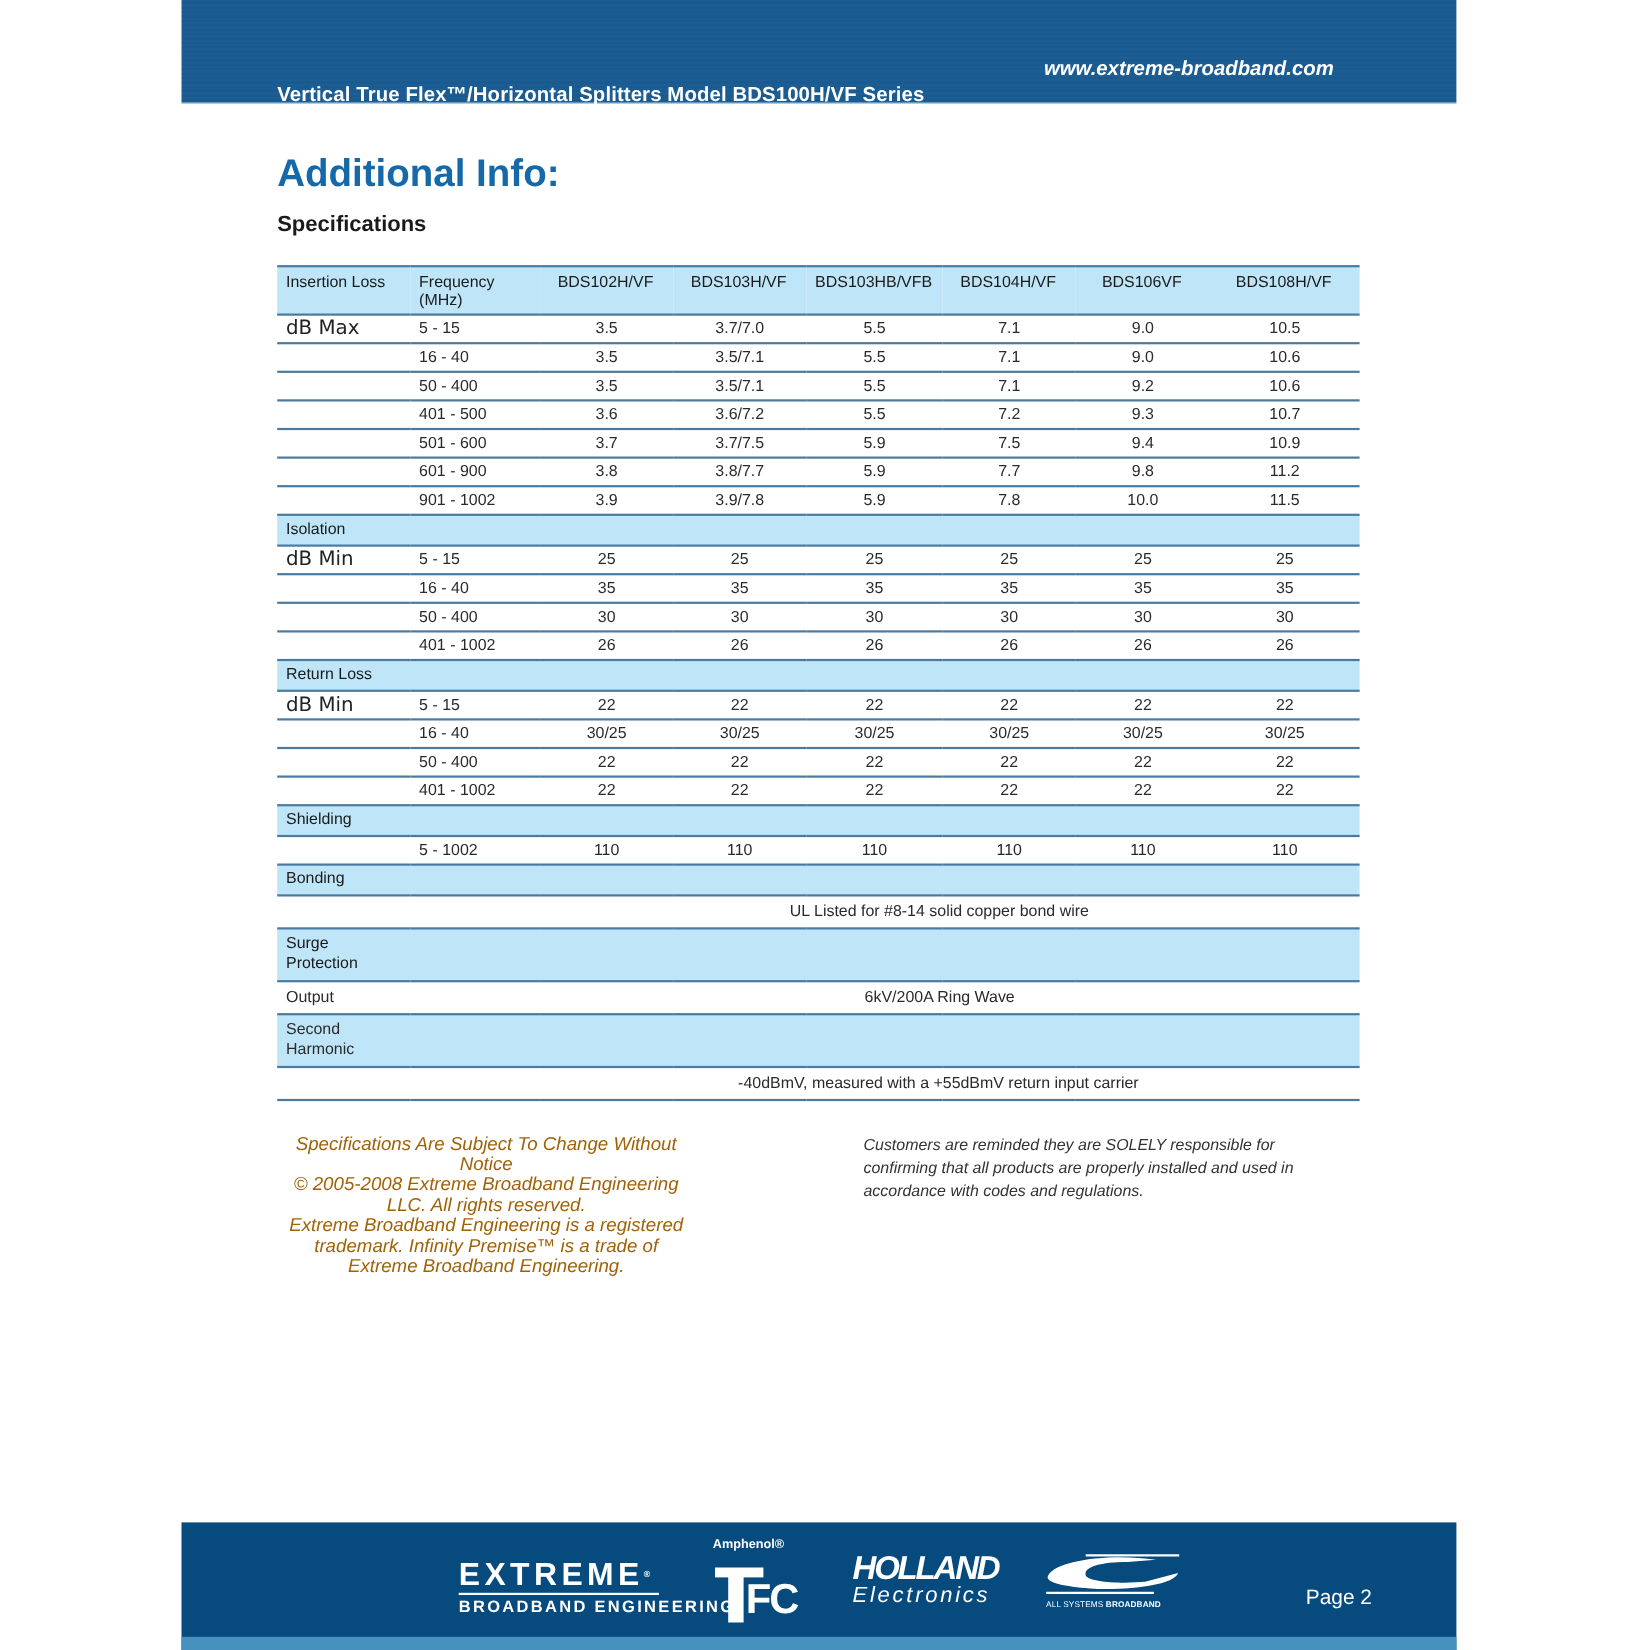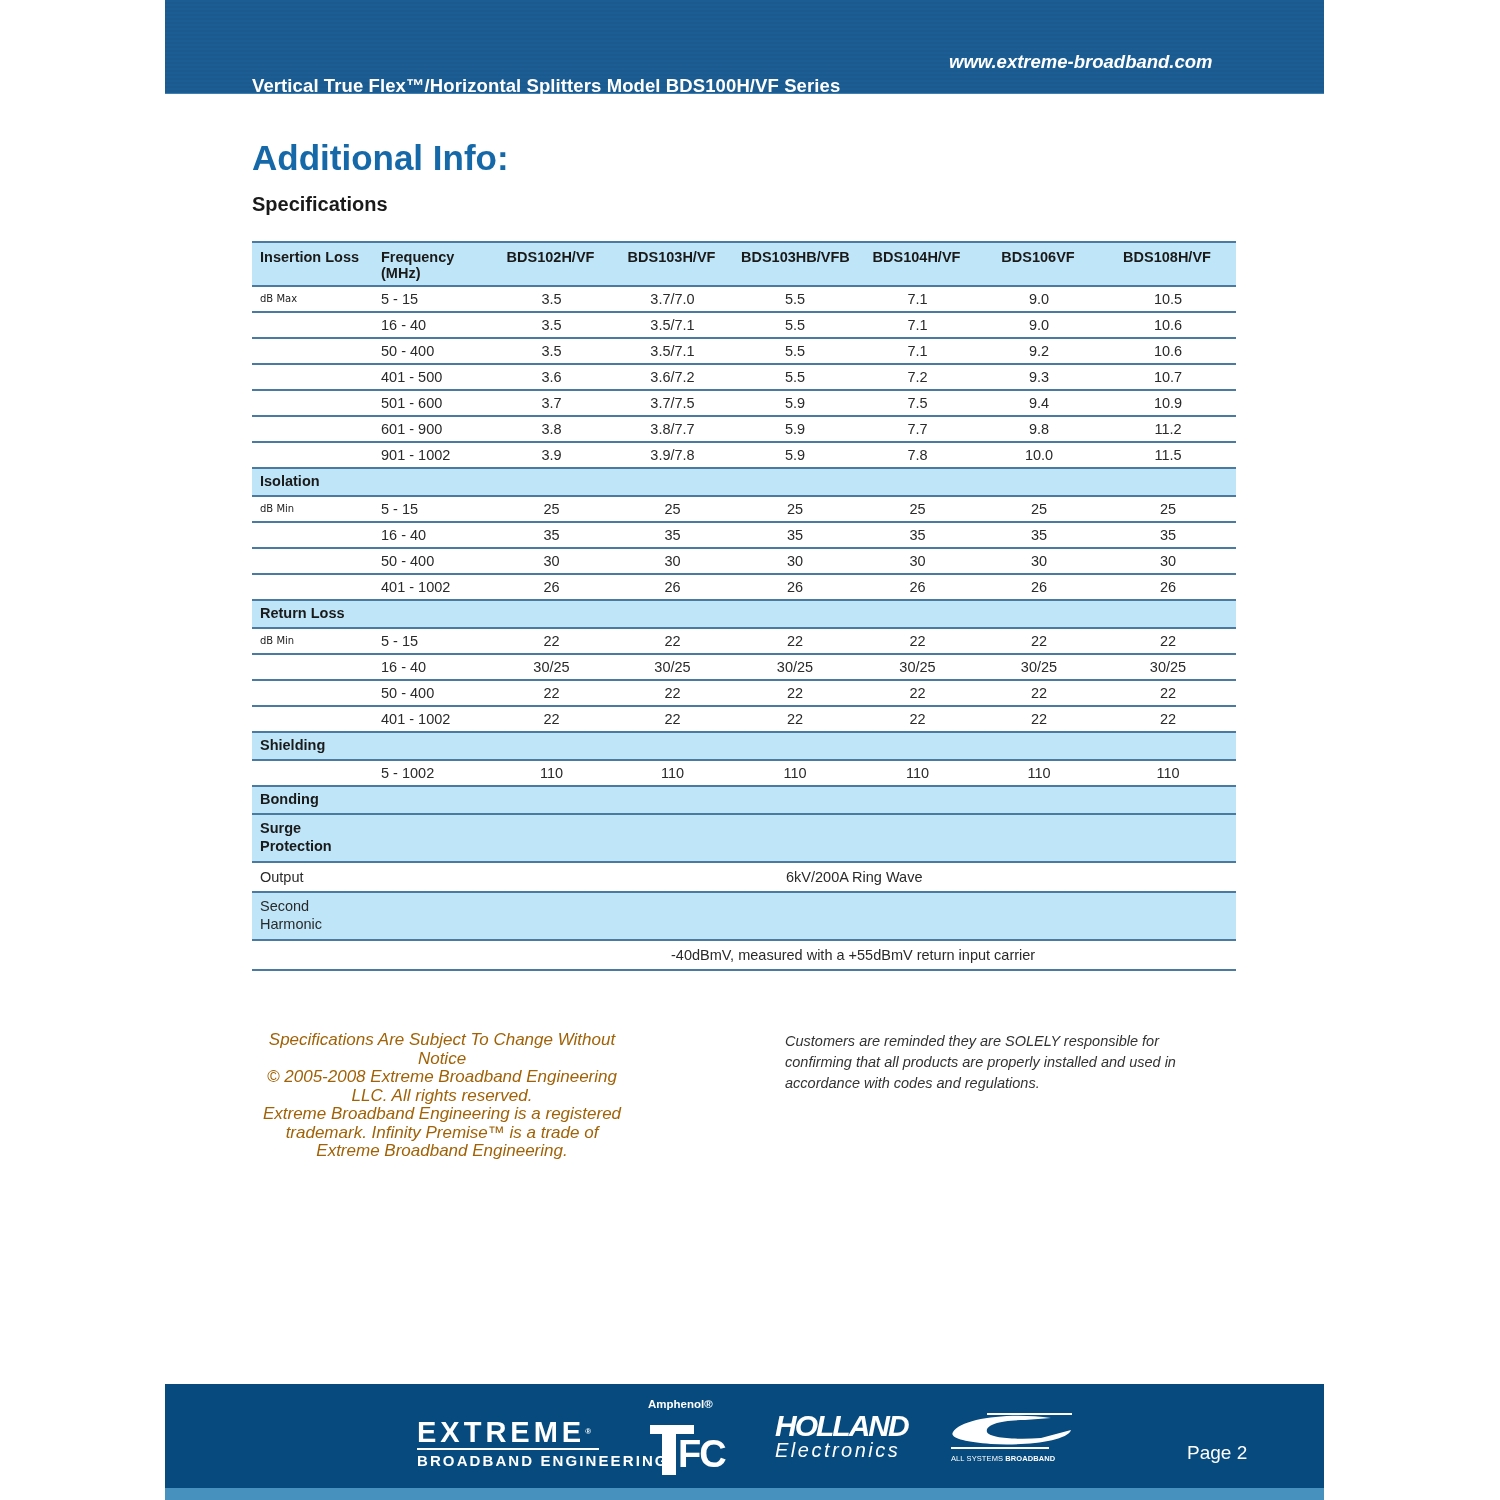--- a/index.html
+++ b/index.html
@@ -21,24 +21,24 @@
                   color: #1669a8; white-space: nowrap; }
   .h-specs { position: absolute; left: 87px; top: 193px; font-size: 20px; font-weight: bold;
              color: #1a1a1a; white-space: nowrap; }
 
   
   .spec-table { position: absolute; left: 87px; top: 241px; width: 984px;
                 border-collapse: collapse; table-layout: fixed; font-size: 14.5px; }
   .spec-table td, .spec-table th { padding: 0 8px; vertical-align: top; border-bottom: 2px solid #4a7aa0; }
   .spec-table tr.hdr td, .spec-table tr.hdr th { background: #bfe6f8; }
   .spec-table tr.top td, .spec-table tr.top th { border-top: 2px solid #4a7aa0; }
-  .spec-table th { text-align: left; font-weight: bold; color: #1a1a1a; padding-top: 6px; margin-top: 45px; }
+  .spec-table th { text-align: left; font-weight: normal; color: #1a1a1a; padding-top: 6px; margin-top: 45px; }
   .spec-table td { color: #2a2a2a; }
   .spec-table .num { text-align: center; }
-  .spec-table .lbl { font-family: "DejaVu Sans", sans-serif; font-size: 10px; color: #222; }
+  .spec-table .lbl { font-family: "DejaVu Sans", sans-serif; font-size: 18px; color: #222; }
   .spec-table tr.row td { height: 24px; line-height: 24px; }
   .spec-table tr.sec th { height: 24px; line-height: 20px; padding-top: 2px; }
   .spec-table .colhead { text-align: center; padding-right: 10px; }
   .spec-table tr.tall td { height: 28px; line-height: 28px; }
   .spec-table tr.twoline th, .spec-table tr.twoline td { height: 42px; line-height: 18px; padding-top: 4px; }
   .spec-table tr.twoline td.plain-lbl { font-weight: normal; }
 
   .notes-left { position: absolute; left: 87px; top: 1031px; width: 380px; font-size: 17px;
                 font-style: italic; color: #a16207; line-height: 18.5px; text-align: center; }
   .notes-right { position: absolute; left: 620px; top: 1031px; width: 420px; font-size: 14.5px;
@@ -273,20 +273,24 @@
           <td class="num">110</td>
           <td class="num">110</td>
           <td class="num">110</td>
           <td class="num">110</td>
           <td class="num">110</td>
           <td class="num">110</td>
         </tr>
         <tr class="hdr sec">
           <th colspan="8">Bonding</th>
         </tr>
+        <tr class="row tall">
+          <td colspan="2"></td>
+          <td colspan="6" class="num" style="text-align: left; padding-left: 227px;">UL Listed for #8-14 solid copper bond wire</td>
+        </tr>
         <tr class="hdr twoline">
           <th colspan="8"><span>Surge</span><br><span>Protection</span></th>
         </tr>
         <tr class="row tall">
           <td colspan="2">Output</td>
           <td colspan="6" class="num" style="text-align: left; padding-left: 295px;">6kV/200A Ring Wave</td>
         </tr>
         <tr class="hdr twoline">
           <td colspan="8" class="plain-lbl"><span>Second</span><br><span>Harmonic</span></td>
         </tr>

